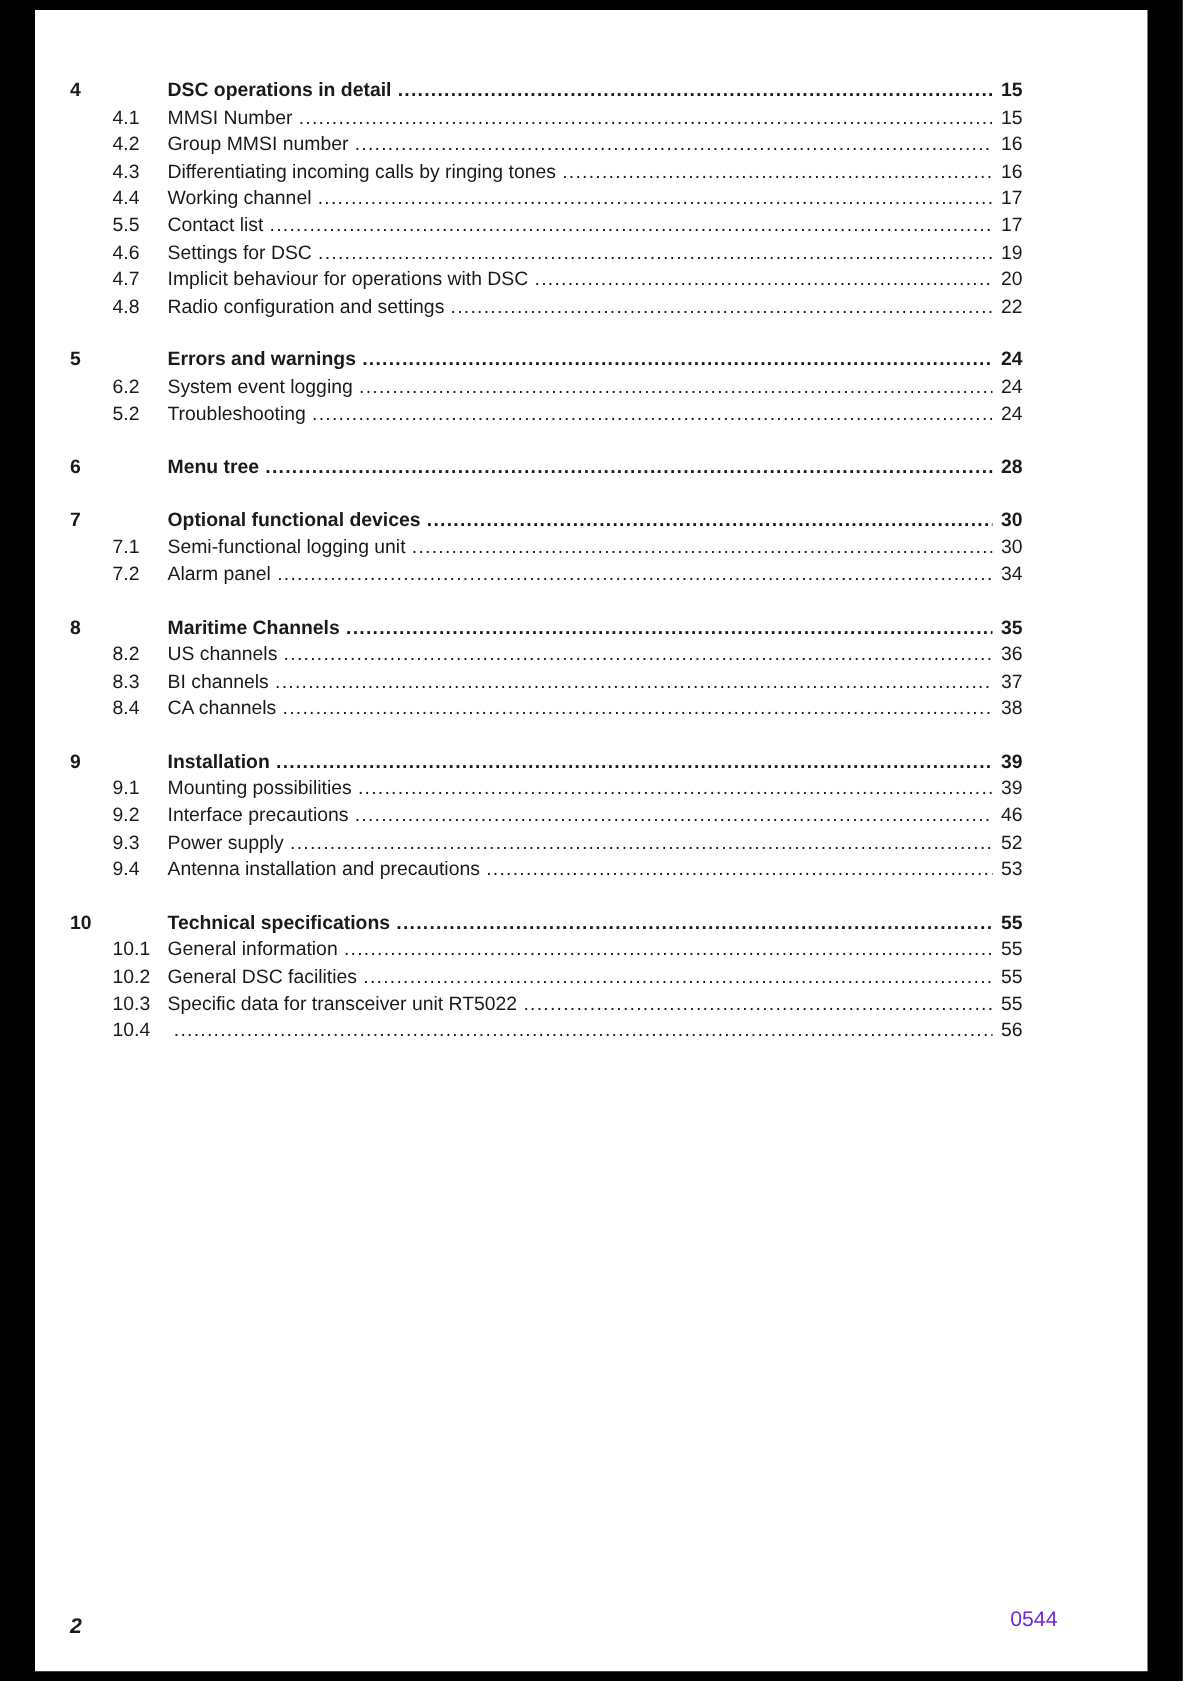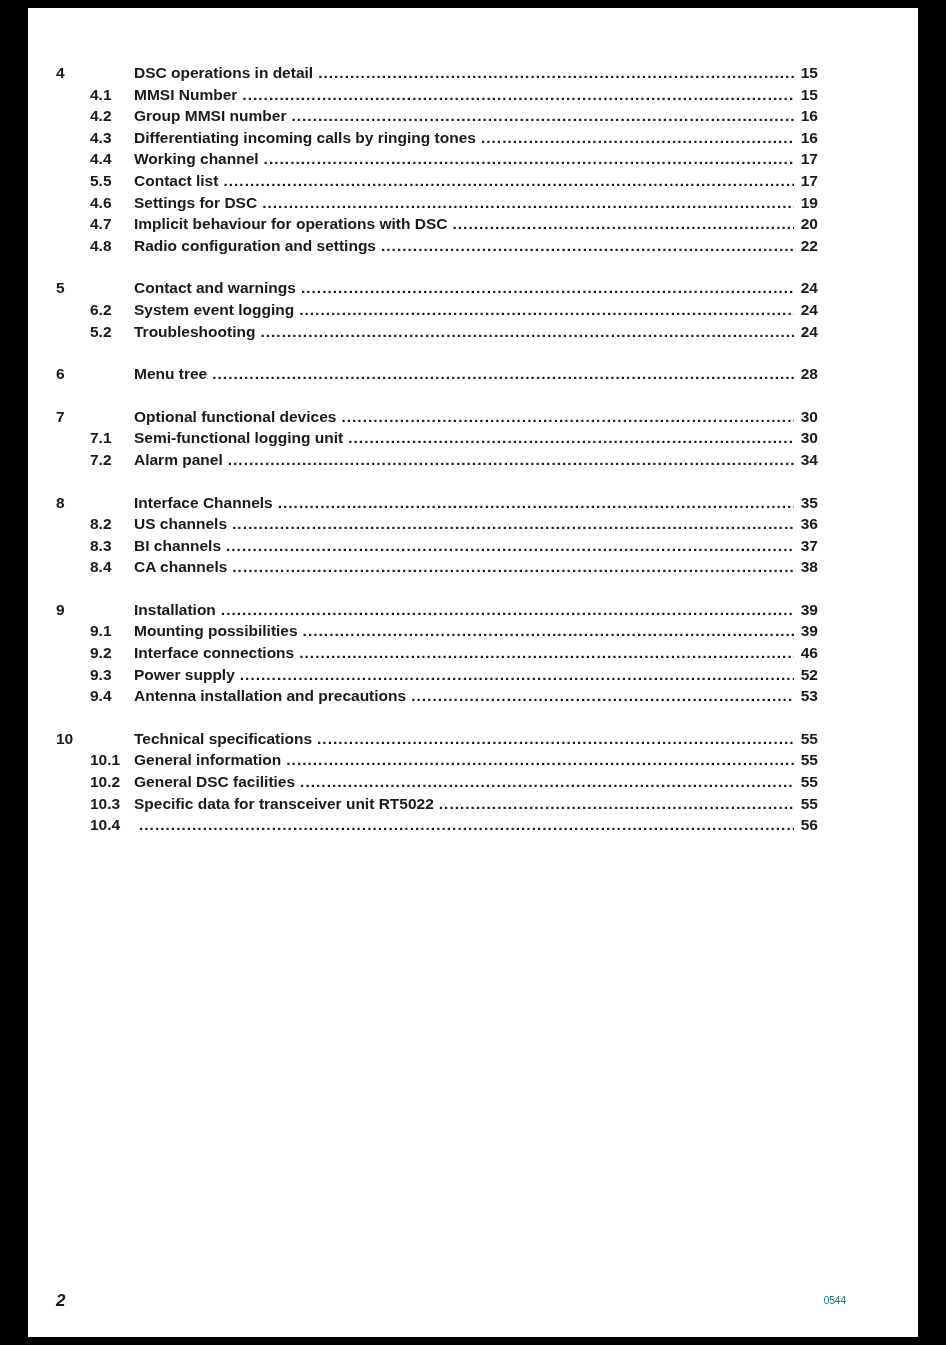--- a/index.html
+++ b/index.html
@@ -31,21 +31,20 @@
   }
   .section {
     margin-bottom: 21px;
   }
   .row {
     display: flex;
     align-items: baseline;
     line-height: 21.6px;
     font-size: 15.5px;
     color: #1a1a1a;
-    font-weight: bold;
   }
   .row.bold {
     font-weight: bold;
   }
   .num {
     flex: 0 0 78px;
     box-sizing: border-box;
     white-space: nowrap;
   }
   .lvl1 .num {
@@ -77,22 +76,22 @@
     justify-content: space-between;
     align-items: flex-end;
   }
   .footer-page {
     font-size: 17px;
     font-weight: bold;
     font-style: italic;
     color: #1a1a1a;
   }
   .footer-code {
-    font-size: 10px;
-    color: #0f766e;
+    font-size: 17px;
+    color: #6d28d9;
     padding-bottom: 5px;
   }
 </style>
 </head>
 <body>
 
 <div class="frame">
   <div class="page">
     <div class="content">
 
@@ -149,21 +148,21 @@
           <span class="num">4.8</span>
           <span class="title">Radio configuration and settings</span>
           <span class="dots">............................................................................................................................................................................................................................................................................................................</span>
           <span class="page-num">22</span>
         </div>
       </div>
 
       <div class="section">
         <div class="row lvl0 bold">
           <span class="num">5</span>
-          <span class="title">Contact and warnings</span>
+          <span class="title">Errors and warnings</span>
           <span class="dots">............................................................................................................................................................................................................................................................................................................</span>
           <span class="page-num">24</span>
         </div>
         <div class="row lvl1">
           <span class="num">6.2</span>
           <span class="title">System event logging</span>
           <span class="dots">............................................................................................................................................................................................................................................................................................................</span>
           <span class="page-num">24</span>
         </div>
         <div class="row lvl1">
@@ -200,21 +199,21 @@
           <span class="num">7.2</span>
           <span class="title">Alarm panel</span>
           <span class="dots">............................................................................................................................................................................................................................................................................................................</span>
           <span class="page-num">34</span>
         </div>
       </div>
 
       <div class="section">
         <div class="row lvl0 bold">
           <span class="num">8</span>
-          <span class="title">Interface Channels</span>
+          <span class="title">Maritime Channels</span>
           <span class="dots">............................................................................................................................................................................................................................................................................................................</span>
           <span class="page-num">35</span>
         </div>
         <div class="row lvl1">
           <span class="num">8.2</span>
           <span class="title">US channels</span>
           <span class="dots">............................................................................................................................................................................................................................................................................................................</span>
           <span class="page-num">36</span>
         </div>
         <div class="row lvl1">
@@ -239,21 +238,21 @@
           <span class="page-num">39</span>
         </div>
         <div class="row lvl1">
           <span class="num">9.1</span>
           <span class="title">Mounting possibilities</span>
           <span class="dots">............................................................................................................................................................................................................................................................................................................</span>
           <span class="page-num">39</span>
         </div>
         <div class="row lvl1">
           <span class="num">9.2</span>
-          <span class="title">Interface connections</span>
+          <span class="title">Interface precautions</span>
           <span class="dots">............................................................................................................................................................................................................................................................................................................</span>
           <span class="page-num">46</span>
         </div>
         <div class="row lvl1">
           <span class="num">9.3</span>
           <span class="title">Power supply</span>
           <span class="dots">............................................................................................................................................................................................................................................................................................................</span>
           <span class="page-num">52</span>
         </div>
         <div class="row lvl1">

